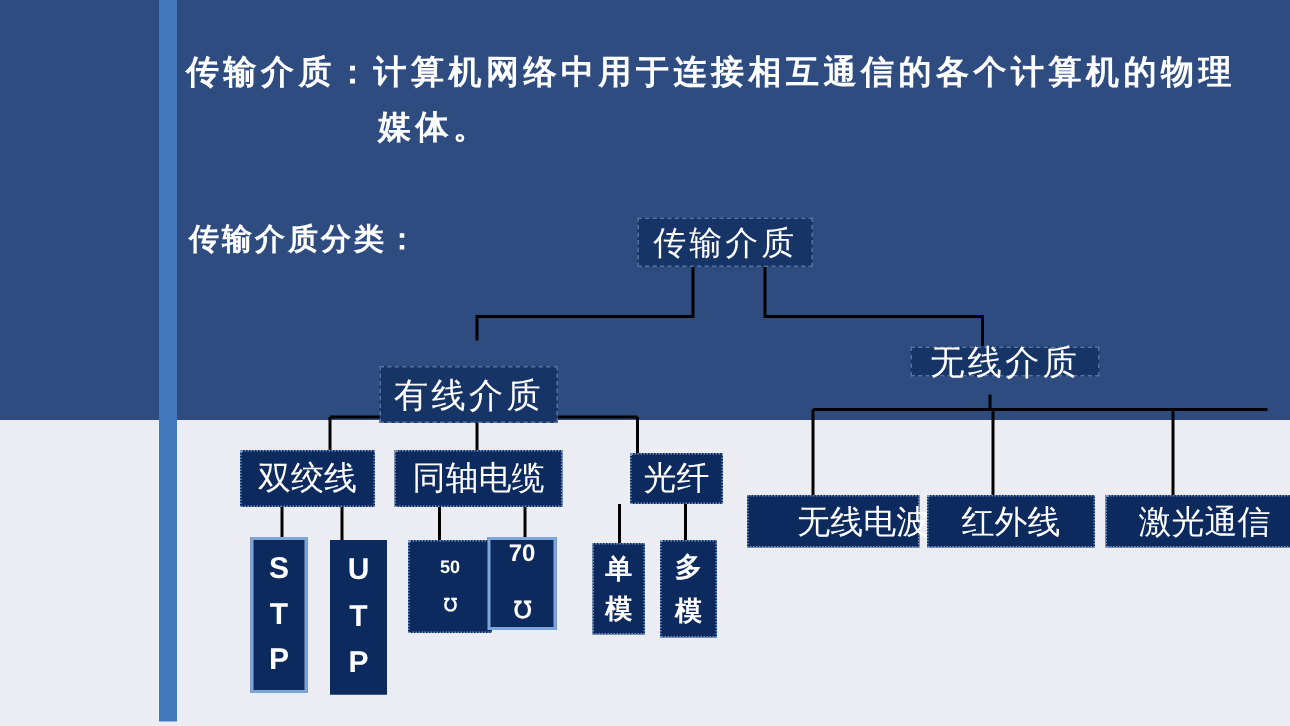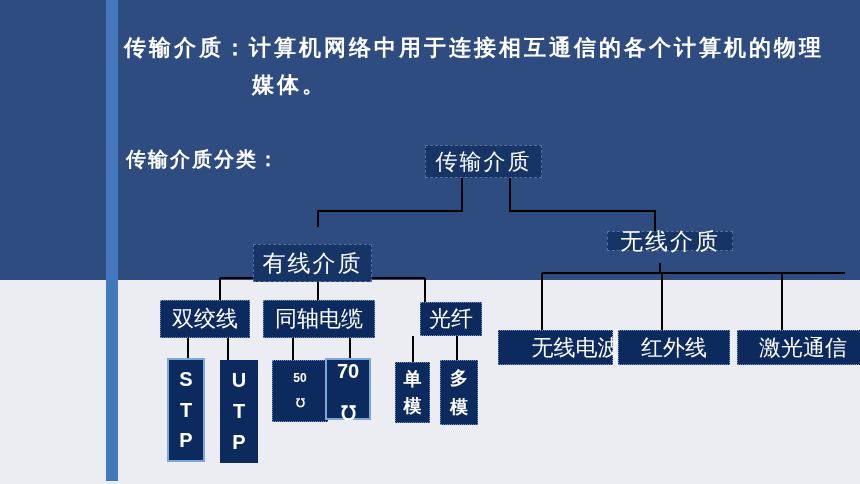--- a/index.html
+++ b/index.html
@@ -41,21 +41,21 @@
   
   .n-root      {left:425px;top:145px;width:117px;height:33px;font-size:22px;letter-spacing:2px;}
   .n-wired     {left:253px;top:227px;width:119px;height:38px;font-size:23px;letter-spacing:2px;margin-top:17px;}
   .n-wireless  {left:607px;top:231px;width:126px;height:20px;font-size:23px;letter-spacing:2px;}
   .n-twisted   {left:160px;top:300px;width:90px; height:38px;font-size:22px;font-family:Liberation Mono, monospace;}
   .n-coaxial   {left:263px;top:300px;width:112px;height:38px;font-size:22px;}
   .n-fiber     {left:420px;top:302px;width:62px; height:34px;font-size:22px;}
   .n-stp       {left:167px;top:358px;width:38px;height:104px;font-size:20px;}
   .n-utp       {left:220px;top:360px;width:38px;height:103px;font-size:20px;border:1px solid #0d2a5e;}
   .n-ohm50     {left:272px;top:360px;width:56px;height:62px;font-size:12px;}
-  .n-ohm70     {left:325px;top:358px;width:46px;height:62px;font-size:20px;gap:16px;}
+  .n-ohm70     {left:325px;top:358px;width:46px;height:62px;font-size:16px;gap:16px;}
   .n-single    {left:395px;top:362px;width:35px;height:61px;font-size:18px;}
   .n-multi     {left:440px;top:360px;width:38px;height:65px;font-size:18px;}
   .n-radio     {left:498px;top:330px;width:115px;height:35px;font-size:22px;padding-left:40px;}
   .n-infrared  {left:618px;top:330px;width:112px;height:35px;font-size:22px;}
   .n-laser     {left:737px;top:330px;width:132px;height:35px;font-size:22px;}
 </style>
 </head>
 <body>
 
 <div class="slide">

